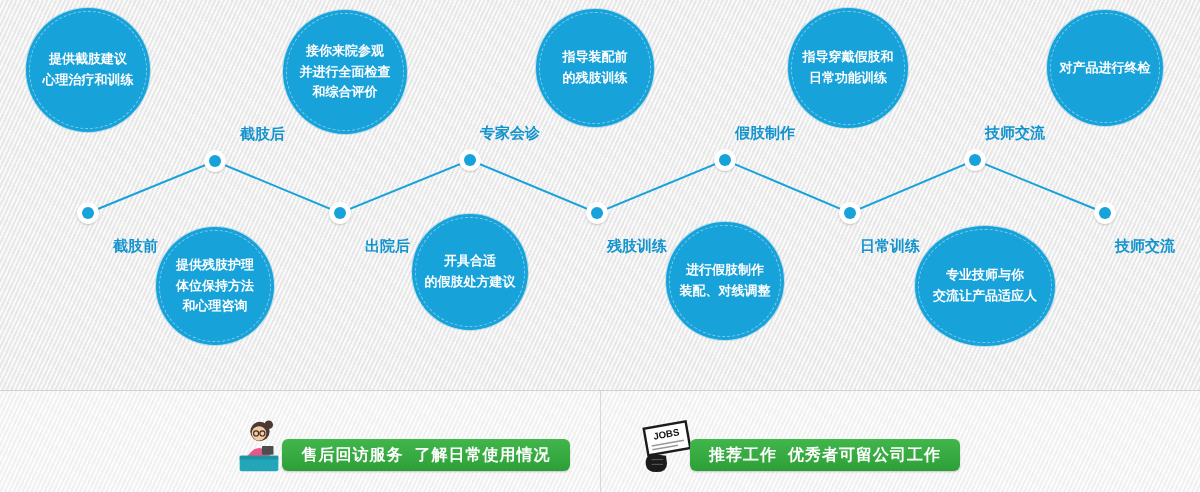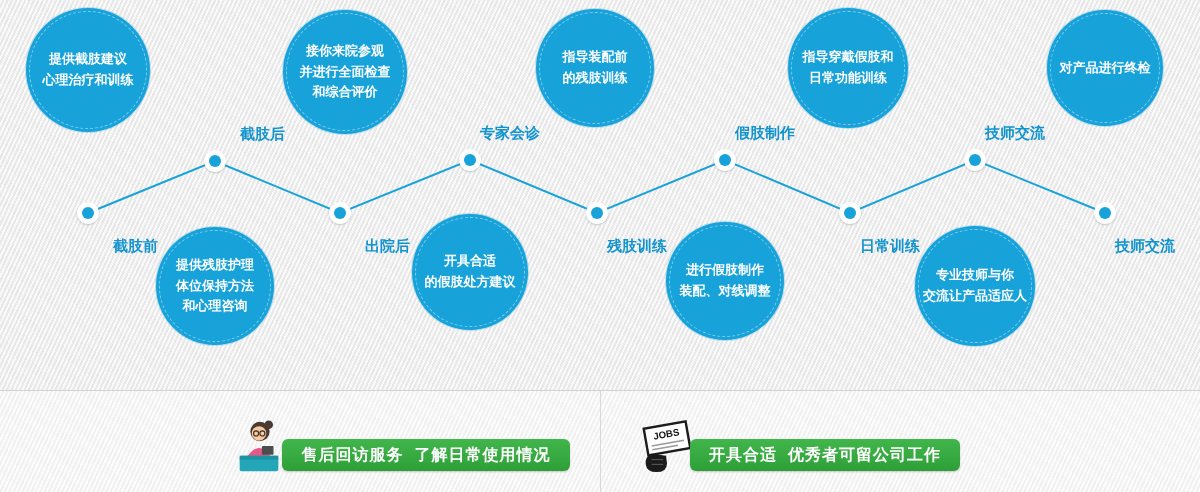--- a/index.html
+++ b/index.html
@@ -78,21 +78,21 @@
 和心理咨询</div>
     </div>
     <div class="bubble" style="left:412px; top:214px; width:116px; height:116px;">
       <div class="btxt">开具合适
 的假肢处方建议</div>
     </div>
     <div class="bubble" style="left:666px; top:222px; width:118px; height:118px;">
       <div class="btxt">进行假肢制作
 装配、对线调整</div>
     </div>
-    <div class="bubble" style="left:915px; top:226px; width:120px; height:120px;">
+    <div class="bubble" style="left:915px; top:226px; width:140px; height:120px;">
       <div class="btxt">专业技师与你
 交流让产品适应人</div>
     </div>
 
     <div class="node" style="left:77px;  top:202px;">
         <span class="dot"></span>
       </div>
     <div class="node" style="left:204px; top:150px;">
         <span class="dot"></span>
       </div>
@@ -152,17 +152,17 @@
         <rect x="8" y="6" width="44" height="28" fill="#ffffff" stroke="#1c1c1c" stroke-width="2.5"></rect>
         <text x="30" y="19" font-size="10" font-weight="bold" text-anchor="middle" fill="#111">JOBS</text>
         <line x1="13" y1="25" x2="47" y2="25" stroke="#9a9a9a" stroke-width="1.5"></line>
         <line x1="13" y1="29" x2="40" y2="29" stroke="#9a9a9a" stroke-width="1.5"></line>
       </g>
       <path d="M14 36 q-7 3 -6 11 q1 8 11 8 q11 0 11 -9 l-1 -8 z" fill="#1b1b1b"></path>
       <line x1="14" y1="42" x2="26" y2="42" stroke="#555" stroke-width="1.2"></line>
       <line x1="14" y1="47" x2="26" y2="47" stroke="#555" stroke-width="1.2"></line>
     </svg>
     <div class="banner" style="left:690px; top:48px; width:270px;">
-      <span>开具合适  优秀者可留公司工作</span>
+      <span>推荐工作  优秀者可留公司工作</span>
     </div>
   </div>
 
 </div>
 
 </body></html>

